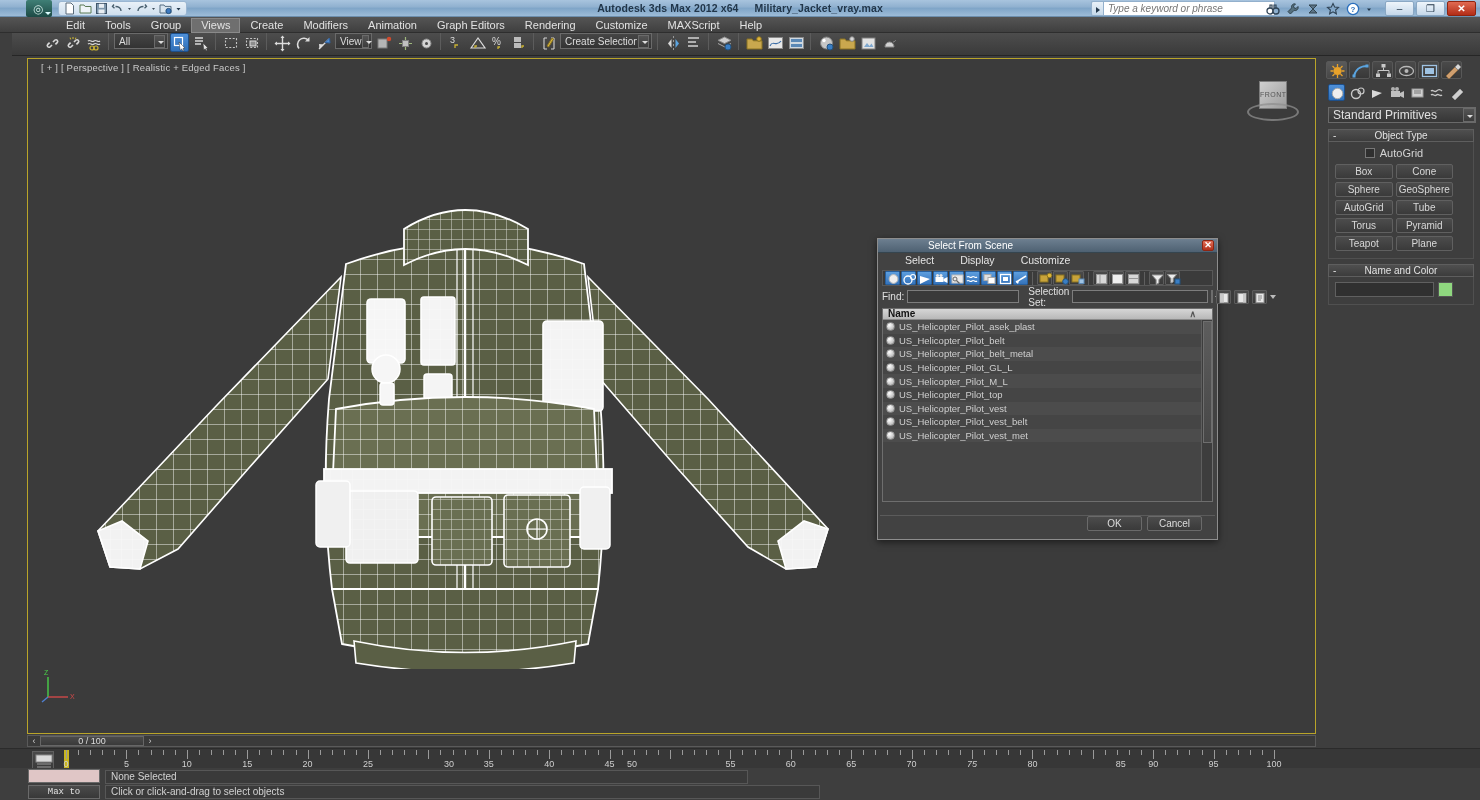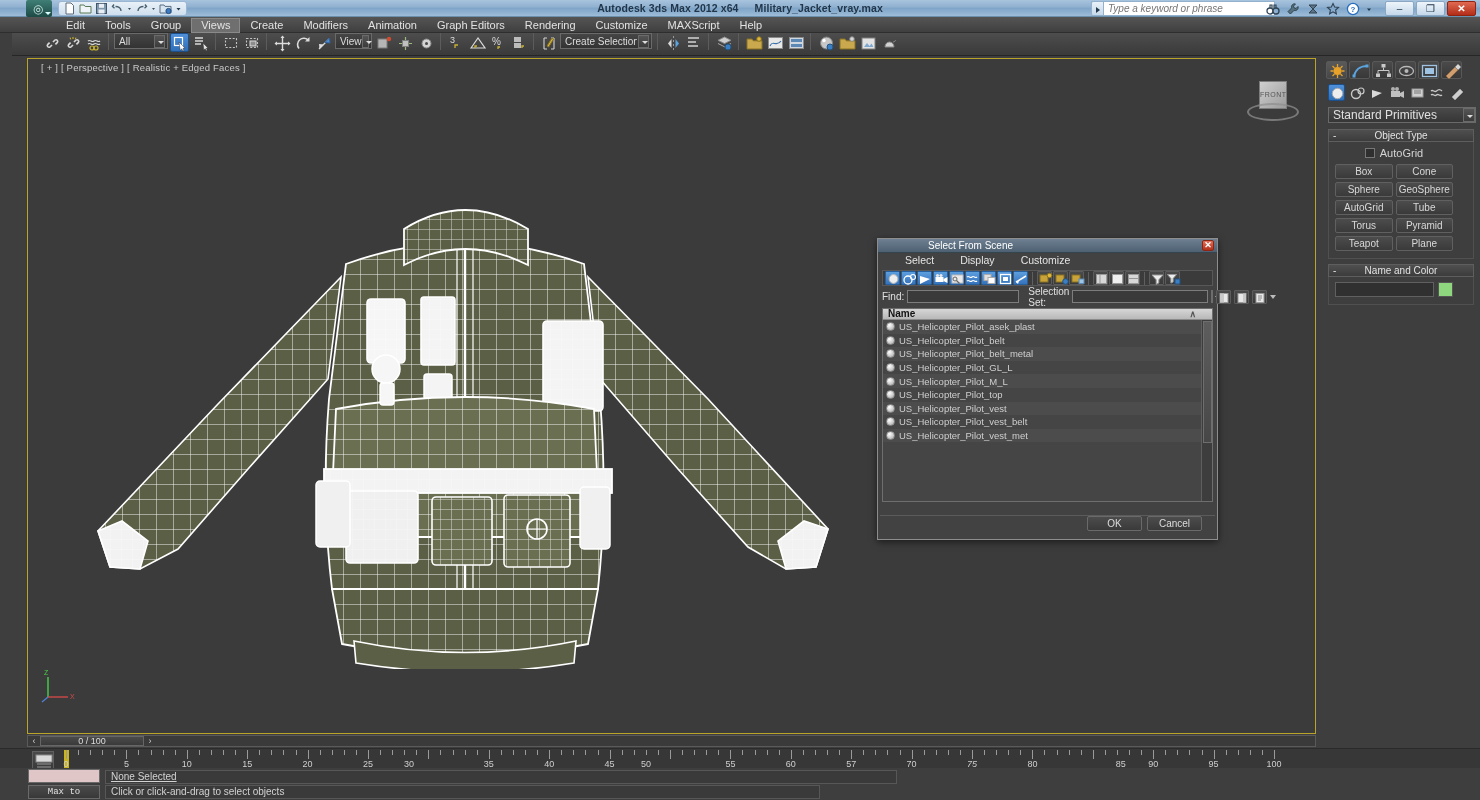--- a/index.html
+++ b/index.html
@@ -824,42 +824,42 @@
         <div class="tick" style="left: 1237.76px; top: 1px; height: 5px;"></div>
         <div class="tick" style="left: 1249.84px; top: 1px; height: 5px;"></div>
         <div class="tick" style="left: 1261.92px; top: 1px; height: 5px;"></div>
         <div class="tick" style="left: 1274px; top: 1px; height: 9px;"></div>
         <div class="num" style="left: 66px;">0</div>
         <div class="num" style="left: 126.4px;">5</div>
         <div class="num" style="left: 186.8px;">10</div>
         <div class="num" style="left: 247.2px;">15</div>
         <div class="num" style="left: 307.6px;">20</div>
         <div class="num" style="left: 368px;">25</div>
-        <div class="num" style="left: 409px;">30</div>
+        <div class="num" style="left: 449px;">30</div>
         <div class="num" style="left: 488.8px;">35</div>
         <div class="num" style="left: 549.2px;">40</div>
         <div class="num" style="left: 609.6px;">45</div>
-        <div class="num" style="left: 646px;">50</div>
+        <div class="num" style="left: 632px;">50</div>
         <div class="num" style="left: 730.4px;">55</div>
         <div class="num" style="left: 790.8px;">60</div>
-        <div class="num" style="left: 851.2px;">57</div>
+        <div class="num" style="left: 851.2px;">65</div>
         <div class="num" style="left: 911.6px;">70</div>
         <div class="num" style="left: 972px; font-style: italic;">75</div>
         <div class="num" style="left: 1032.4px;">80</div>
         <div class="num" style="left: 1092.8px; margin-left: 28px;">85</div>
         <div class="num" style="left: 1153.2px;">90</div>
         <div class="num" style="left: 1213.6px;">95</div>
         <div class="num" style="left: 1274px;">100</div>
       </div>
   </div>
 
   <div class="status">
     <div class="pinkbox"></div>
     <div class="maxphys">Max to Physc:</div>
-    <div class="statfield" style="left:105px; top:2px; width:792px;text-decoration:underline;">None Selected</div>
+    <div class="statfield" style="left:105px; top:2px; width:643px;">None Selected</div>
     <div class="statfield" style="left:105px; top:17px; width:715px;">Click or click-and-drag to select objects</div>
 
   </div>
 
   <div class="dialog">
     <div class="dlg-title">
       <span class="t">Select From Scene</span>
       <span class="dlg-close">✕</span>
     </div>
     <div class="dlg-menu" id="dialog-menu">

